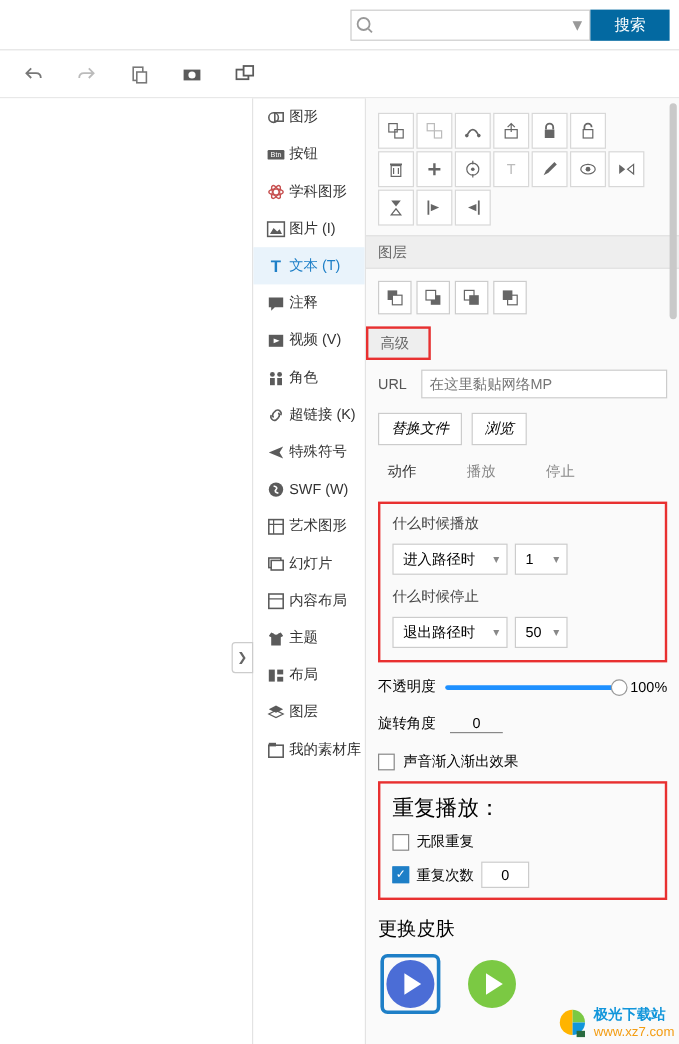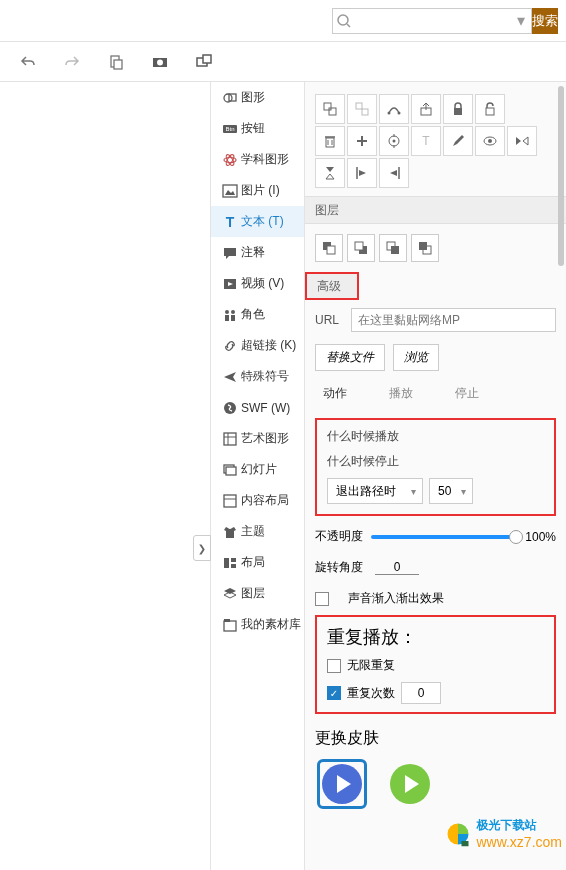--- a/index.html
+++ b/index.html
@@ -4,21 +4,21 @@
 <style>
 * { box-sizing: border-box; margin: 0; padding: 0; font-family: "Microsoft YaHei", Arial, sans-serif; }
 body { width: 566px; height: 870px; background: #fff; position: relative; overflow: hidden; }
 
 .top-bar { height: 42px; display: flex; align-items: center; justify-content: flex-end; padding: 8px; border-bottom: 1px solid #e3e3e3; }
 .search-box { display: flex; align-items: center; }
 .search-input-wrap { display: flex; align-items: center; border: 1px solid #ccc; width: 200px; height: 26px; background: #fff; }
 .search-icon-left { width: 22px; display: flex; align-items: center; justify-content: center; color: #999; }
 .search-input { border: none; flex: 1; font-size: 12px; outline: none; }
 .search-dropdown { width: 20px; color: #999; display: flex; align-items: center; justify-content: center; }
-.search-btn { background: #a16207; color: #fff; border: none; height: 26px; padding: 0 0; font-size: 13px; cursor: pointer; }
+.search-btn { background: #0369a1; color: #fff; border: none; height: 26px; padding: 0 20px; font-size: 13px; cursor: pointer; }
 
 .toolbar-row { height: 40px; display: flex; align-items: center; padding-left: 14px; border-bottom: 1px solid #e3e3e3; }
 .tool-btn { width: 28px; height: 28px; display: flex; align-items: center; justify-content: center; margin-right: 16px; color: #5c5c5c; cursor: pointer; }
 
 .main-area { display: flex; height: calc(100% - 82px); }
 .canvas-area { flex: 1; position: relative; background: #fff; }
 .expand-btn { position: absolute; right: -1px; top: 453px; width: 18px; height: 26px; background: #fff; border: 1px solid #ccc; border-radius: 3px 0 0 3px; display: flex; align-items: center; justify-content: center; cursor: pointer; color: #666; font-size: 10px; }
 
 .sidebar { width: 95px; border-left: 1px solid #e3e3e3; border-right: 1px solid #e3e3e3; overflow-y: auto; }
 .sidebar-item { height: 31px; display: flex; align-items: center; padding-left: 8px; font-size: 12px; color: #333; cursor: pointer; }
@@ -59,42 +59,42 @@
 .select.w2 { width: 44px; }
 .select::after { content: "▾"; position: absolute; right: 6px; color: #888; font-size: 10px; }
 
 .opacity-row { display: flex; align-items: center; padding: 6px 10px; gap: 8px; font-size: 12px; }
 .slider-track { flex: 1; height: 4px; background: #1e90ff; position: relative; border-radius: 2px; }
 .slider-thumb { position: absolute; right: -6px; top: -5px; width: 14px; height: 14px; background: #fff; border: 1px solid #999; border-radius: 50%; }
 
 .rotate-row { display: flex; align-items: center; padding: 8px 10px; gap: 12px; font-size: 12px; }
 .rotate-input { width: 44px; border: none; border-bottom: 1px solid #888; text-align: center; font-size: 12px; background: transparent; }
 
-.check-row { display: flex; align-items: center; padding: 6px 10px; gap: 19px; font-size: 12px; }
+.check-row { display: flex; align-items: center; padding: 6px 10px; gap: 7px; font-size: 12px; }
 .chk { width: 14px; height: 14px; border: 1px solid #888; background: #fff; display: flex; align-items: center; justify-content: center; font-size: 10px; color: #fff; }
 .chk.checked { background: #1e7fc7; border-color: #1e7fc7; }
 
 .repeat-box { margin: 2px 10px 8px; padding: 8px 10px; }
 .repeat-title { font-size: 18px; margin-bottom: 8px; }
 .rep-row { display: flex; align-items: center; gap: 6px; font-size: 12px; margin-bottom: 8px; }
 .num-input { width: 40px; border: 1px solid #ccc; height: 22px; text-align: center; font-size: 12px; }
 
 .skin-label { font-size: 16px; padding: 6px 10px; }
 .play-btns { display: flex; gap: 18px; padding: 4px 12px; }
 .play-circle { width: 50px; height: 50px; border: 3px solid; display: flex; align-items: center; justify-content: center; border-radius: 6px; cursor: pointer; }
 .play-circle.blue { border-color: #1e7fc7; }
 .play-circle.green { border-color: transparent; }
 .circle { width: 40px; height: 40px; border-radius: 50%; display: flex; align-items: center; justify-content: center; }
 .circle.blue { background: #4b6dd6; }
 .circle.green { background: #7bc943; }
 .triangle { width: 0; height: 0; border-left: 14px solid #fff; border-top: 9px solid transparent; border-bottom: 9px solid transparent; margin-left: 4px; }
 
 .start-label { font-size: 12px; padding: 6px 12px; }
 
-.watermark { position: absolute; right: 4px; bottom: 20px; display: flex; align-items: center; gap: 4px; font-size: 12px; color: #1296db; }
+.watermark { position: absolute; right: 4px; bottom: 4px; display: flex; align-items: center; gap: 4px; font-size: 12px; color: #1296db; }
 .wm-logo { width: 28px; height: 28px; }
 
 svg { width: 16px; height: 16px; }
 </style>
 </head>
 <body>
 
 <div class="top-bar">
   <div class="search-box">
     <div class="search-input-wrap">
@@ -462,20 +462,24 @@
     </div>
 
     <div class="tab-row">
       <span class="tab">动作</span>
       <span class="tab sub">播放</span>
       <span class="tab sub">停止</span>
     </div>
 
     <div class="play-box red-box">
       <div class="play-label">什么时候播放</div>
+      <div class="select-row">
+        <div class="select w1">进入路径时</div>
+        <div class="select w2">1</div>
+      </div>
       <div class="play-label">什么时候停止</div>
       <div class="select-row" style="margin-bottom:0">
         <div class="select w1">退出路径时</div>
         <div class="select w2">50</div>
       </div>
     </div>
 
     <div class="opacity-row">
       <span>不透明度</span>
       <div class="slider-track">
@@ -525,15 +529,15 @@
 
 <div class="watermark">
   <svg class="wm-logo" viewBox="0 0 32 32">
     <path d="M16 4 A12 12 0 0 1 28 16 L16 16 Z" fill="#7bc943"></path>
     <path d="M16 16 L28 16 A12 12 0 0 1 16 28 Z" fill="#1296db"></path>
     <path d="M16 4 A12 12 0 0 0 4 16 A12 12 0 0 0 16 28 L16 16 Z" fill="#ffb400"></path>
     <rect x="20" y="24" width="8" height="6" fill="#2a6b3f"></rect>
   </svg>
   <div>
     <div style="font-weight:bold;color:#1296db">极光下载站</div>
-    <div style="color:#f39c12;font-size:14px">www.xz7.com</div>
+    <div style="color:#f39c12;font-size:11px">www.xz7.com</div>
   </div>
 </div>
 
 </body></html>

